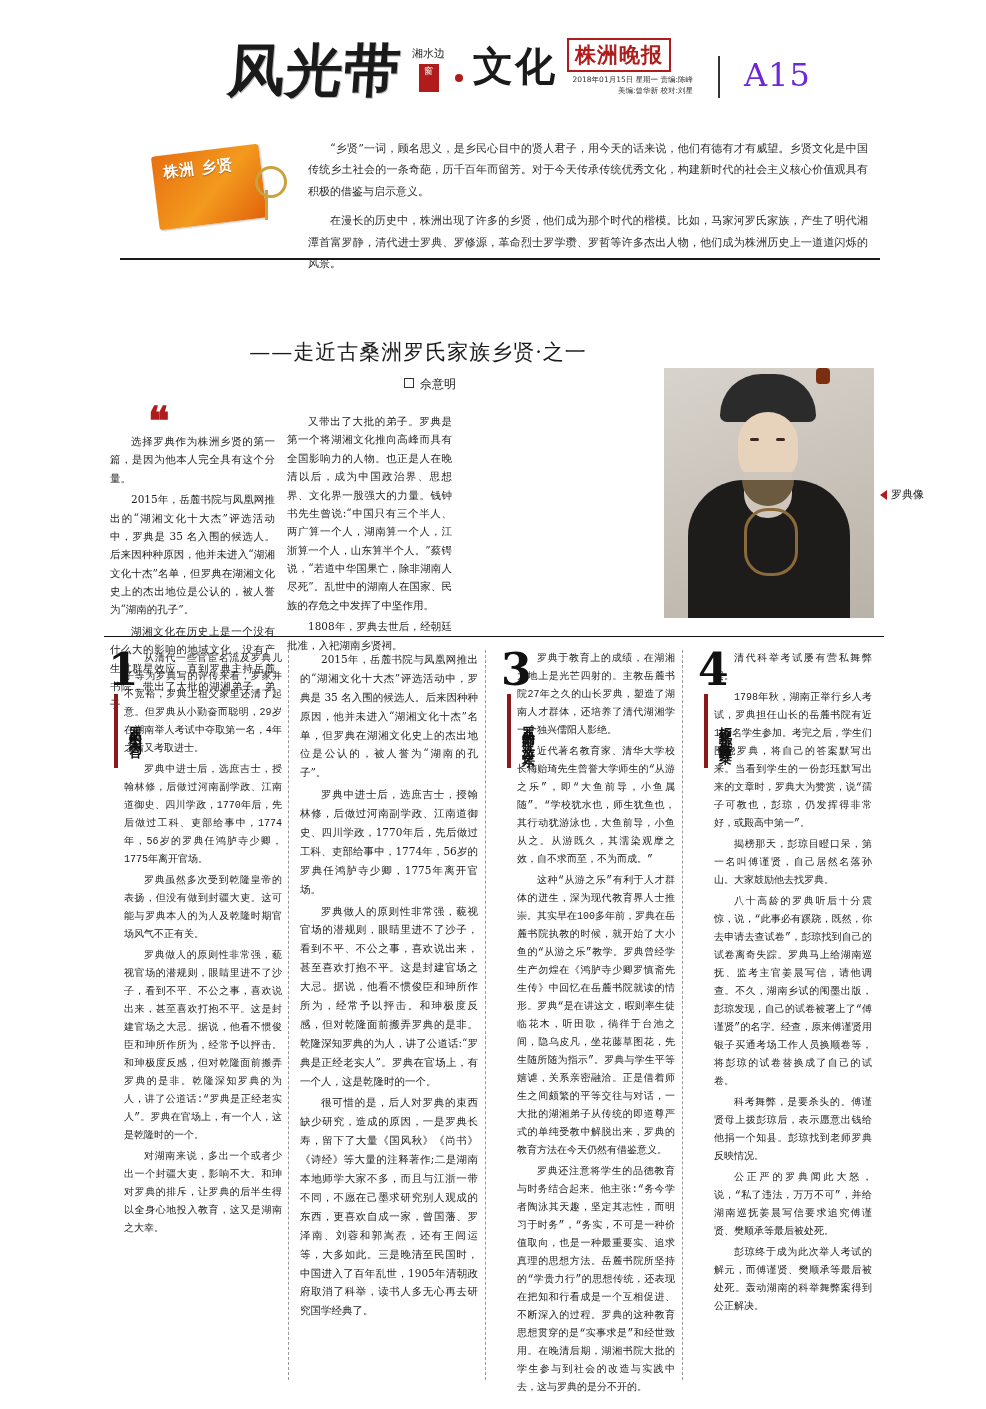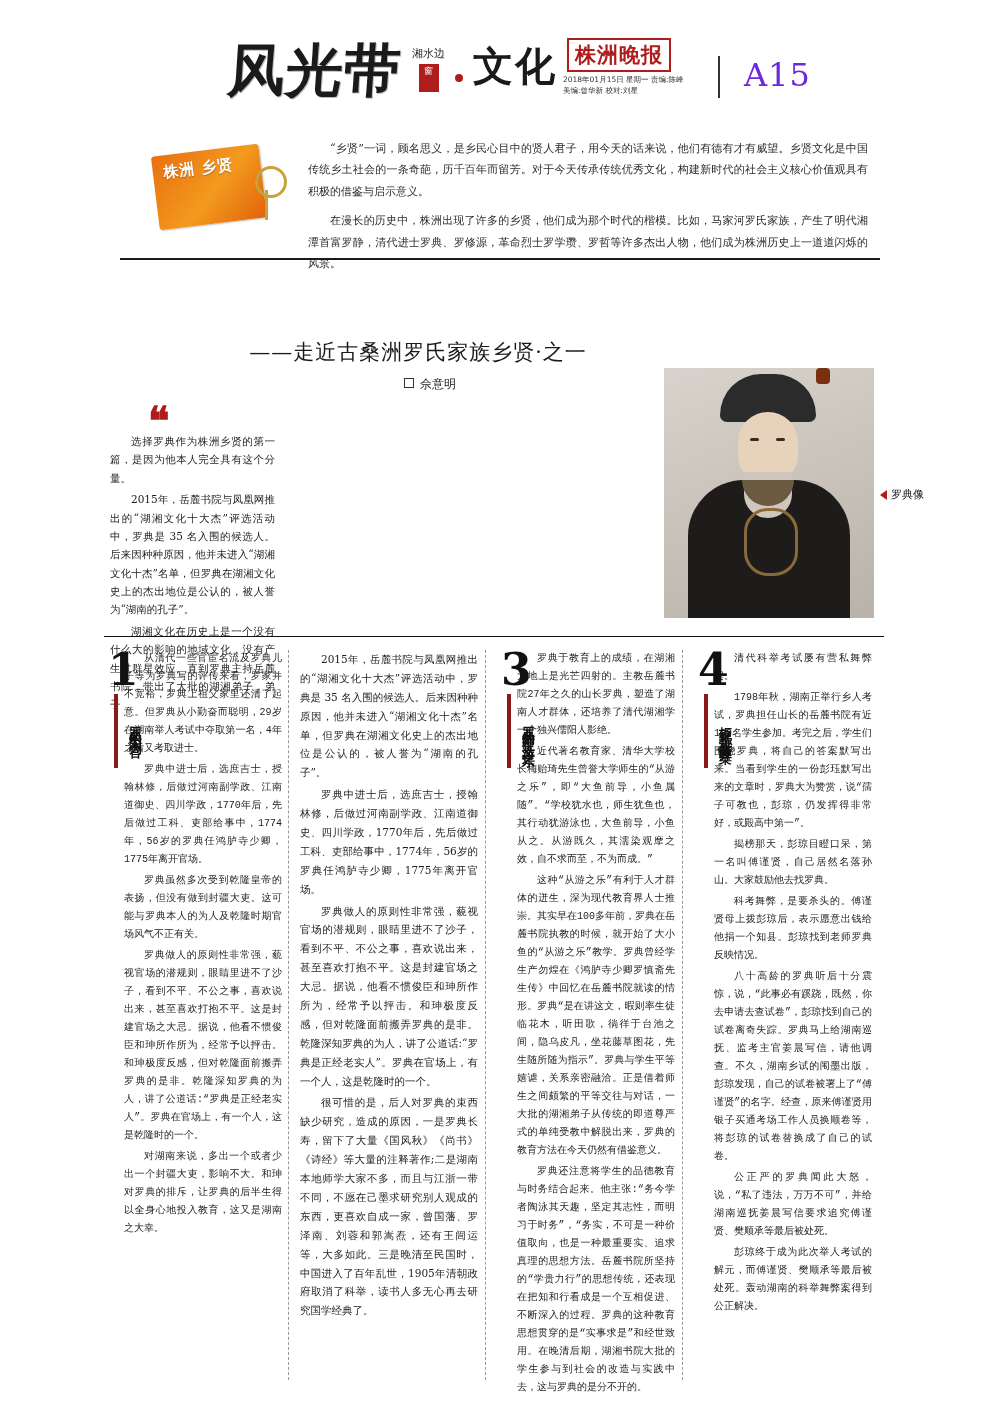--- a/index.html
+++ b/index.html
@@ -47,21 +47,21 @@
     padding-bottom:4px;letter-spacing:2px;
   }
   .mh-paper{
     border:2px solid #b01c1c;color:#b01c1c;
     font-family:"DejaVu Serif","Liberation Serif",serif;
     font-size:21px;font-weight:bold;padding:1px 6px;letter-spacing:1px;
     margin-bottom:26px;
   }
   .mh-meta{
     position:absolute;left:563px;top:56px;width:130px;
-    font-size:7.5px;color:#333;line-height:1.5;text-align:left;
+    font-size:7.5px;color:#333;line-height:1.5;text-align:right;
   }
   .mh-divider{
     position:absolute;left:718px;top:38px;width:2px;height:42px;background:#333;
   }
   .mh-page{
     position:absolute;left:744px;top:38px;
     font-family:"DejaVu Serif","Liberation Serif",serif;
     font-size:32px;color:#6d28d9;letter-spacing:1px;
   }
 
@@ -265,20 +265,24 @@
   <div class="byline">
     <span class="box"></span><span>佘意明</span>
   </div>
 
   <div class="quotemark">❝</div>
 
   <div class="lead-col" id="leadA">
     <p>选择罗典作为株洲乡贤的第一篇，是因为他本人完全具有这个分量。</p>
     <p>2015年，岳麓书院与凤凰网推出的“湖湘文化十大杰”评选活动中，罗典是 35 名入围的候选人。后来因种种原因，他并未进入“湖湘文化十杰”名单，但罗典在湖湘文化史上的杰出地位是公认的，被人誉为“湖南的孔子”。</p>
     <p>湖湘文化在历史上是一个没有什么大的影响的地域文化，没有产生过群星效应。直到罗典主持岳麓书院，带出了大批的湖湘弟子，弟子</p>
+  </div>
+  <div class="lead-col" id="leadB">
+    <p>又带出了大批的弟子。罗典是第一个将湖湘文化推向高峰而具有全国影响力的人物。也正是人在晚清以后，成为中国政治界、思想界、文化界一股强大的力量。钱钟书先生曾说:“中国只有三个半人、两广算一个人，湖南算一个人，江浙算一个人，山东算半个人。”蔡锷说，“若道中华国果亡，除非湖南人尽死”。乱世中的湖南人在国家、民族的存危之中发挥了中坚作用。</p>
+    <p>1808年，罗典去世后，经朝廷批准，入祀湖南乡贤祠。</p>
   </div>
 
   <div class="portrait">
     <div class="p-hat">
         <div class="p-hatknob"></div>
       </div>
     <div class="p-face">
       <div class="p-eye l"></div>
       <div class="p-eye r"></div>
     </div>
@@ -343,21 +347,21 @@
     <div class="sec">
       <div class="sec-head">
         <div class="sec-num">4</div>
         <div class="sec-bar"></div>
       </div>
       <div class="sec-title">拒绝私了科举舞弊案</div>
       <div class="sec-body">
         <p>清代科举考试屡有营私舞弊案。</p>
         <p>1798年秋，湖南正举行乡人考试，罗典担任山长的岳麓书院有近100名学生参加。考完之后，学生们围绕罗典，将自己的答案默写出来。当看到学生的一份彭珏默写出来的文章时，罗典大为赞赏，说“孺子可教也，彭琼，仍发挥得非常好，或殿高中第一”。</p>
         <p>揭榜那天，彭琼目瞪口呆，第一名叫傅谨贤，自己居然名落孙山。大家鼓励他去找罗典。</p>
+        <p>八十高龄的罗典听后十分震惊，说，“此事必有蹊跷，既然，你去申请去查试卷”，彭琼找到自己的试卷离奇失踪。罗典马上给湖南巡抚、监考主官姜晨写信，请他调查。不久，湖南乡试的闱墨出版，彭琼发现，自己的试卷被署上了“傅谨贤”的名字。经查，原来傅谨贤用银子买通考场工作人员换顺卷等，将彭琼的试卷替换成了自己的试卷。</p>
         <p>科考舞弊，是要杀头的。傅谨贤母上拨彭琼后，表示愿意出钱给他捐一个知县。彭琼找到老师罗典反映情况。</p>
-        <p>八十高龄的罗典听后十分震惊，说，“此事必有蹊跷，既然，你去申请去查试卷”，彭琼找到自己的试卷离奇失踪。罗典马上给湖南巡抚、监考主官姜晨写信，请他调查。不久，湖南乡试的闱墨出版，彭琼发现，自己的试卷被署上了“傅谨贤”的名字。经查，原来傅谨贤用银子买通考场工作人员换顺卷等，将彭琼的试卷替换成了自己的试卷。</p>
         <p>公正严的罗典闻此大怒，说，“私了违法，万万不可”，并给湖南巡抚姜晨写信要求追究傅谨贤、樊顺承等最后被处死。</p>
         <p>彭琼终于成为此次举人考试的解元，而傅谨贤、樊顺承等最后被处死。轰动湖南的科举舞弊案得到公正解决。</p>
       </div>
     </div>
   </div>
 
 </div>
 
 </body></html>

